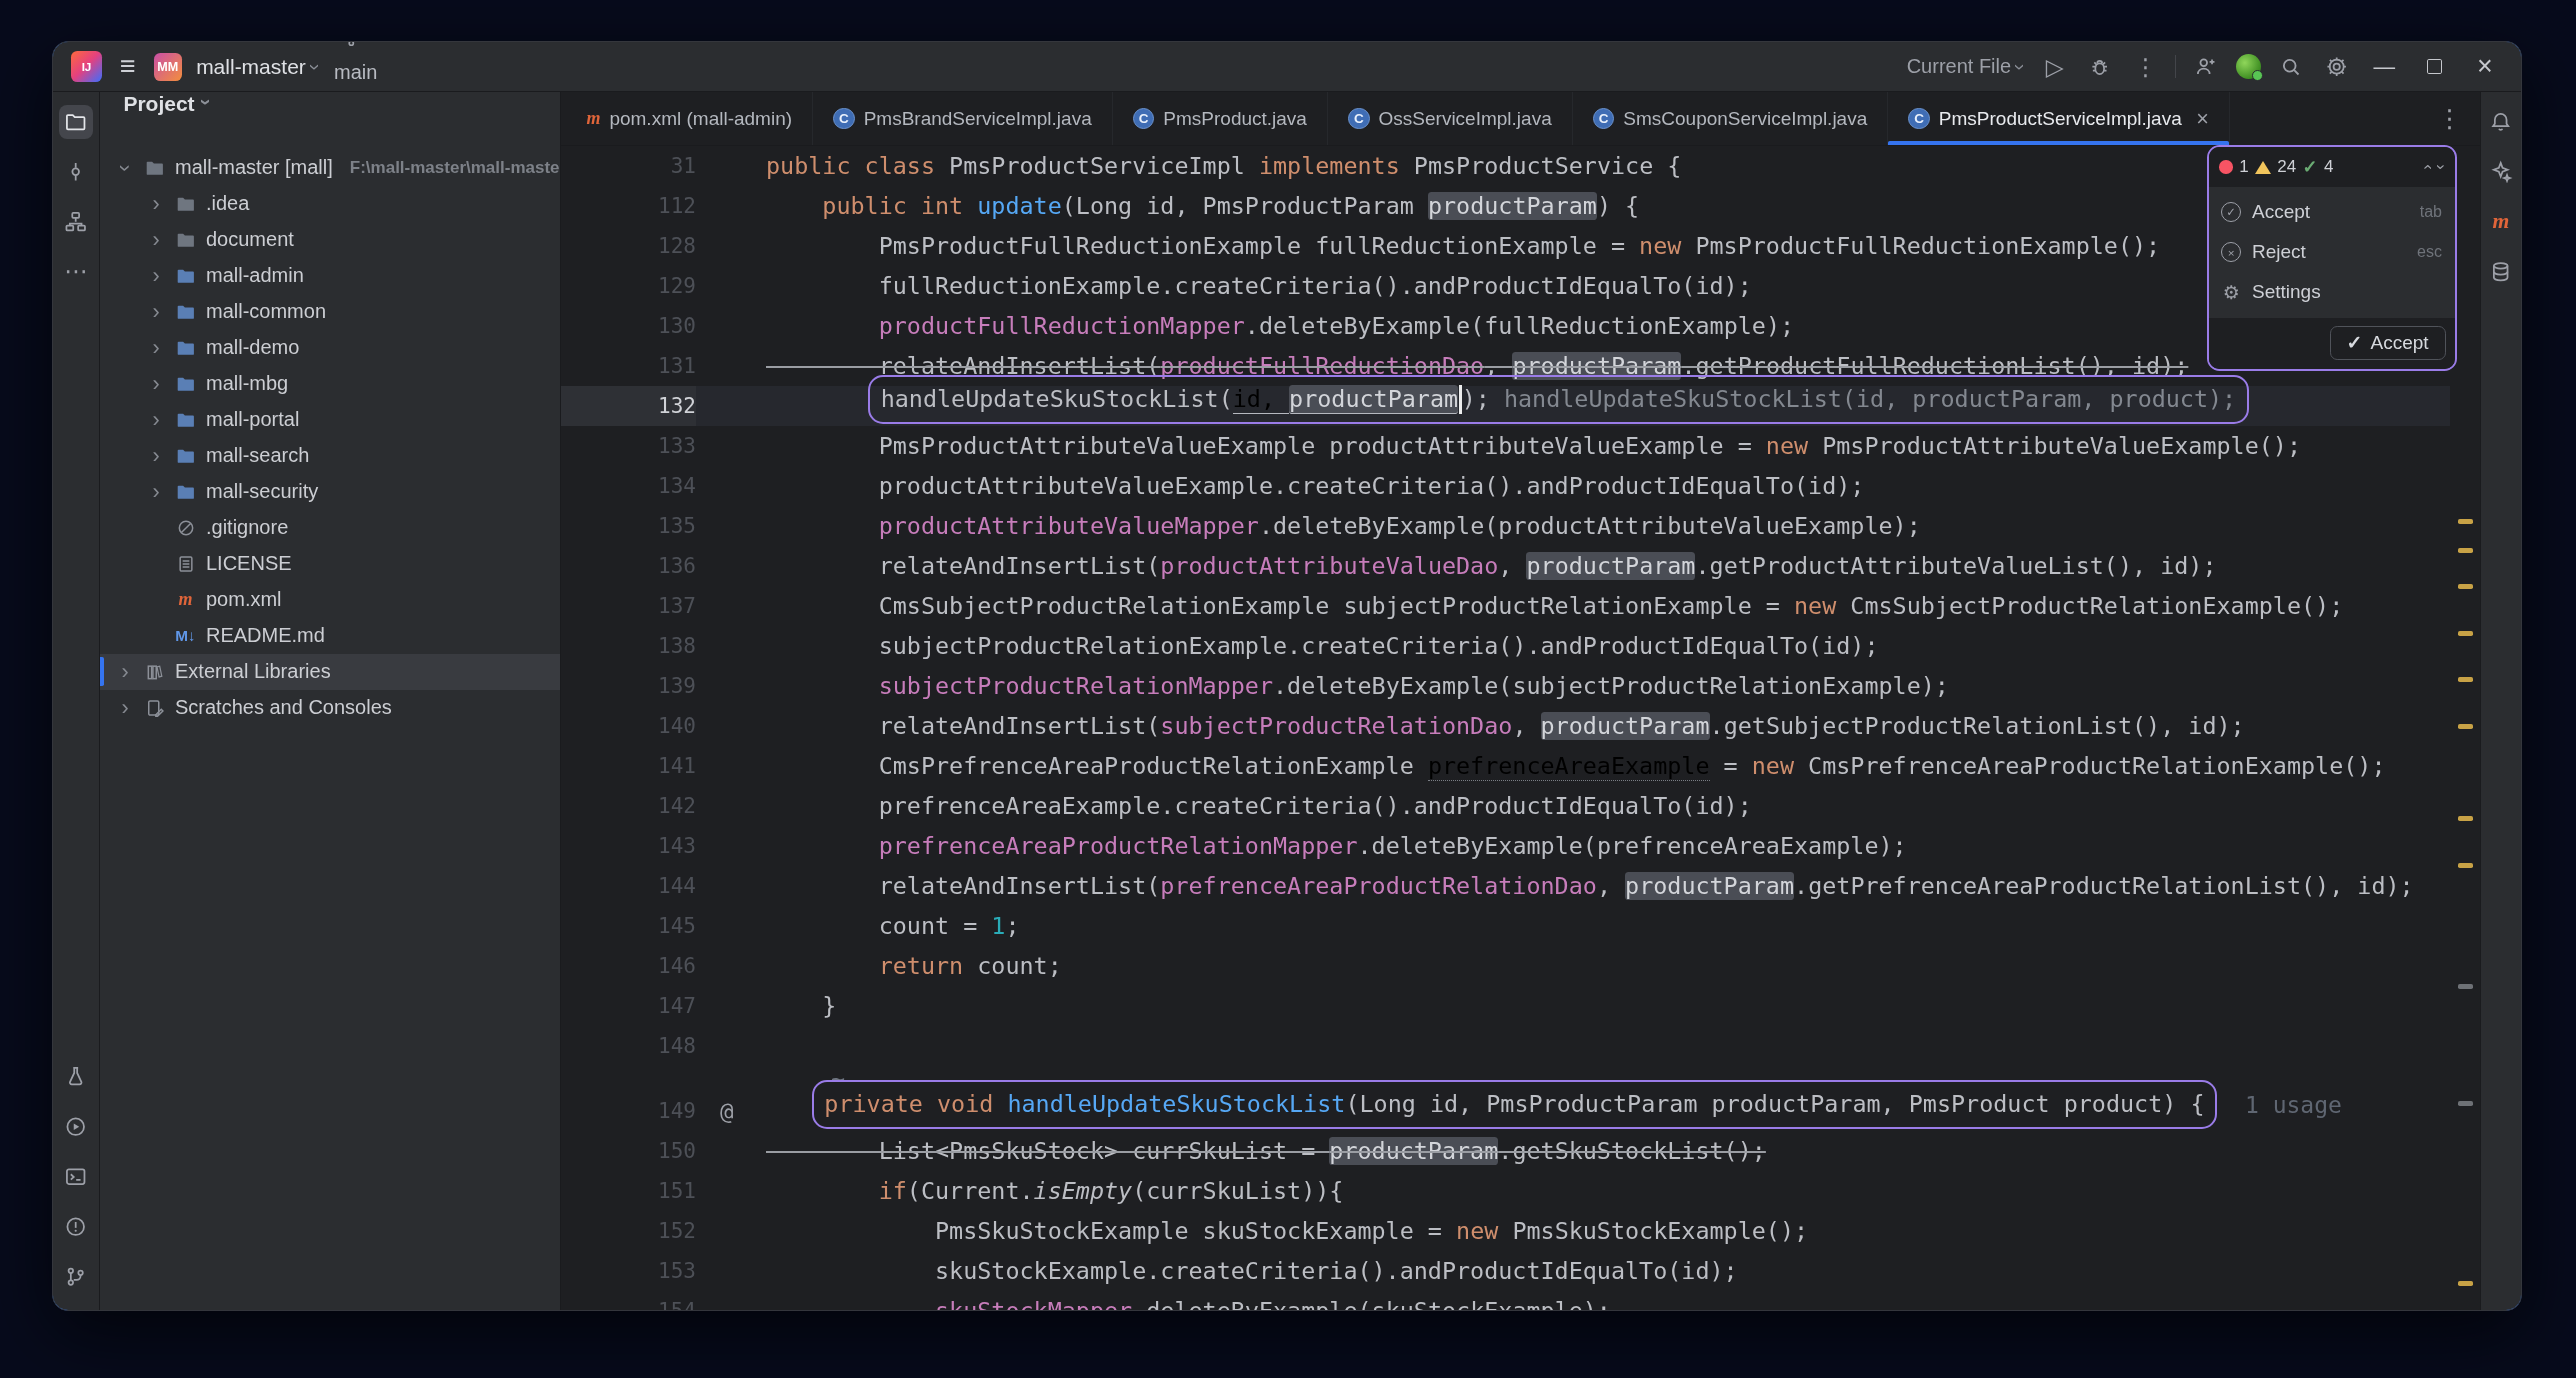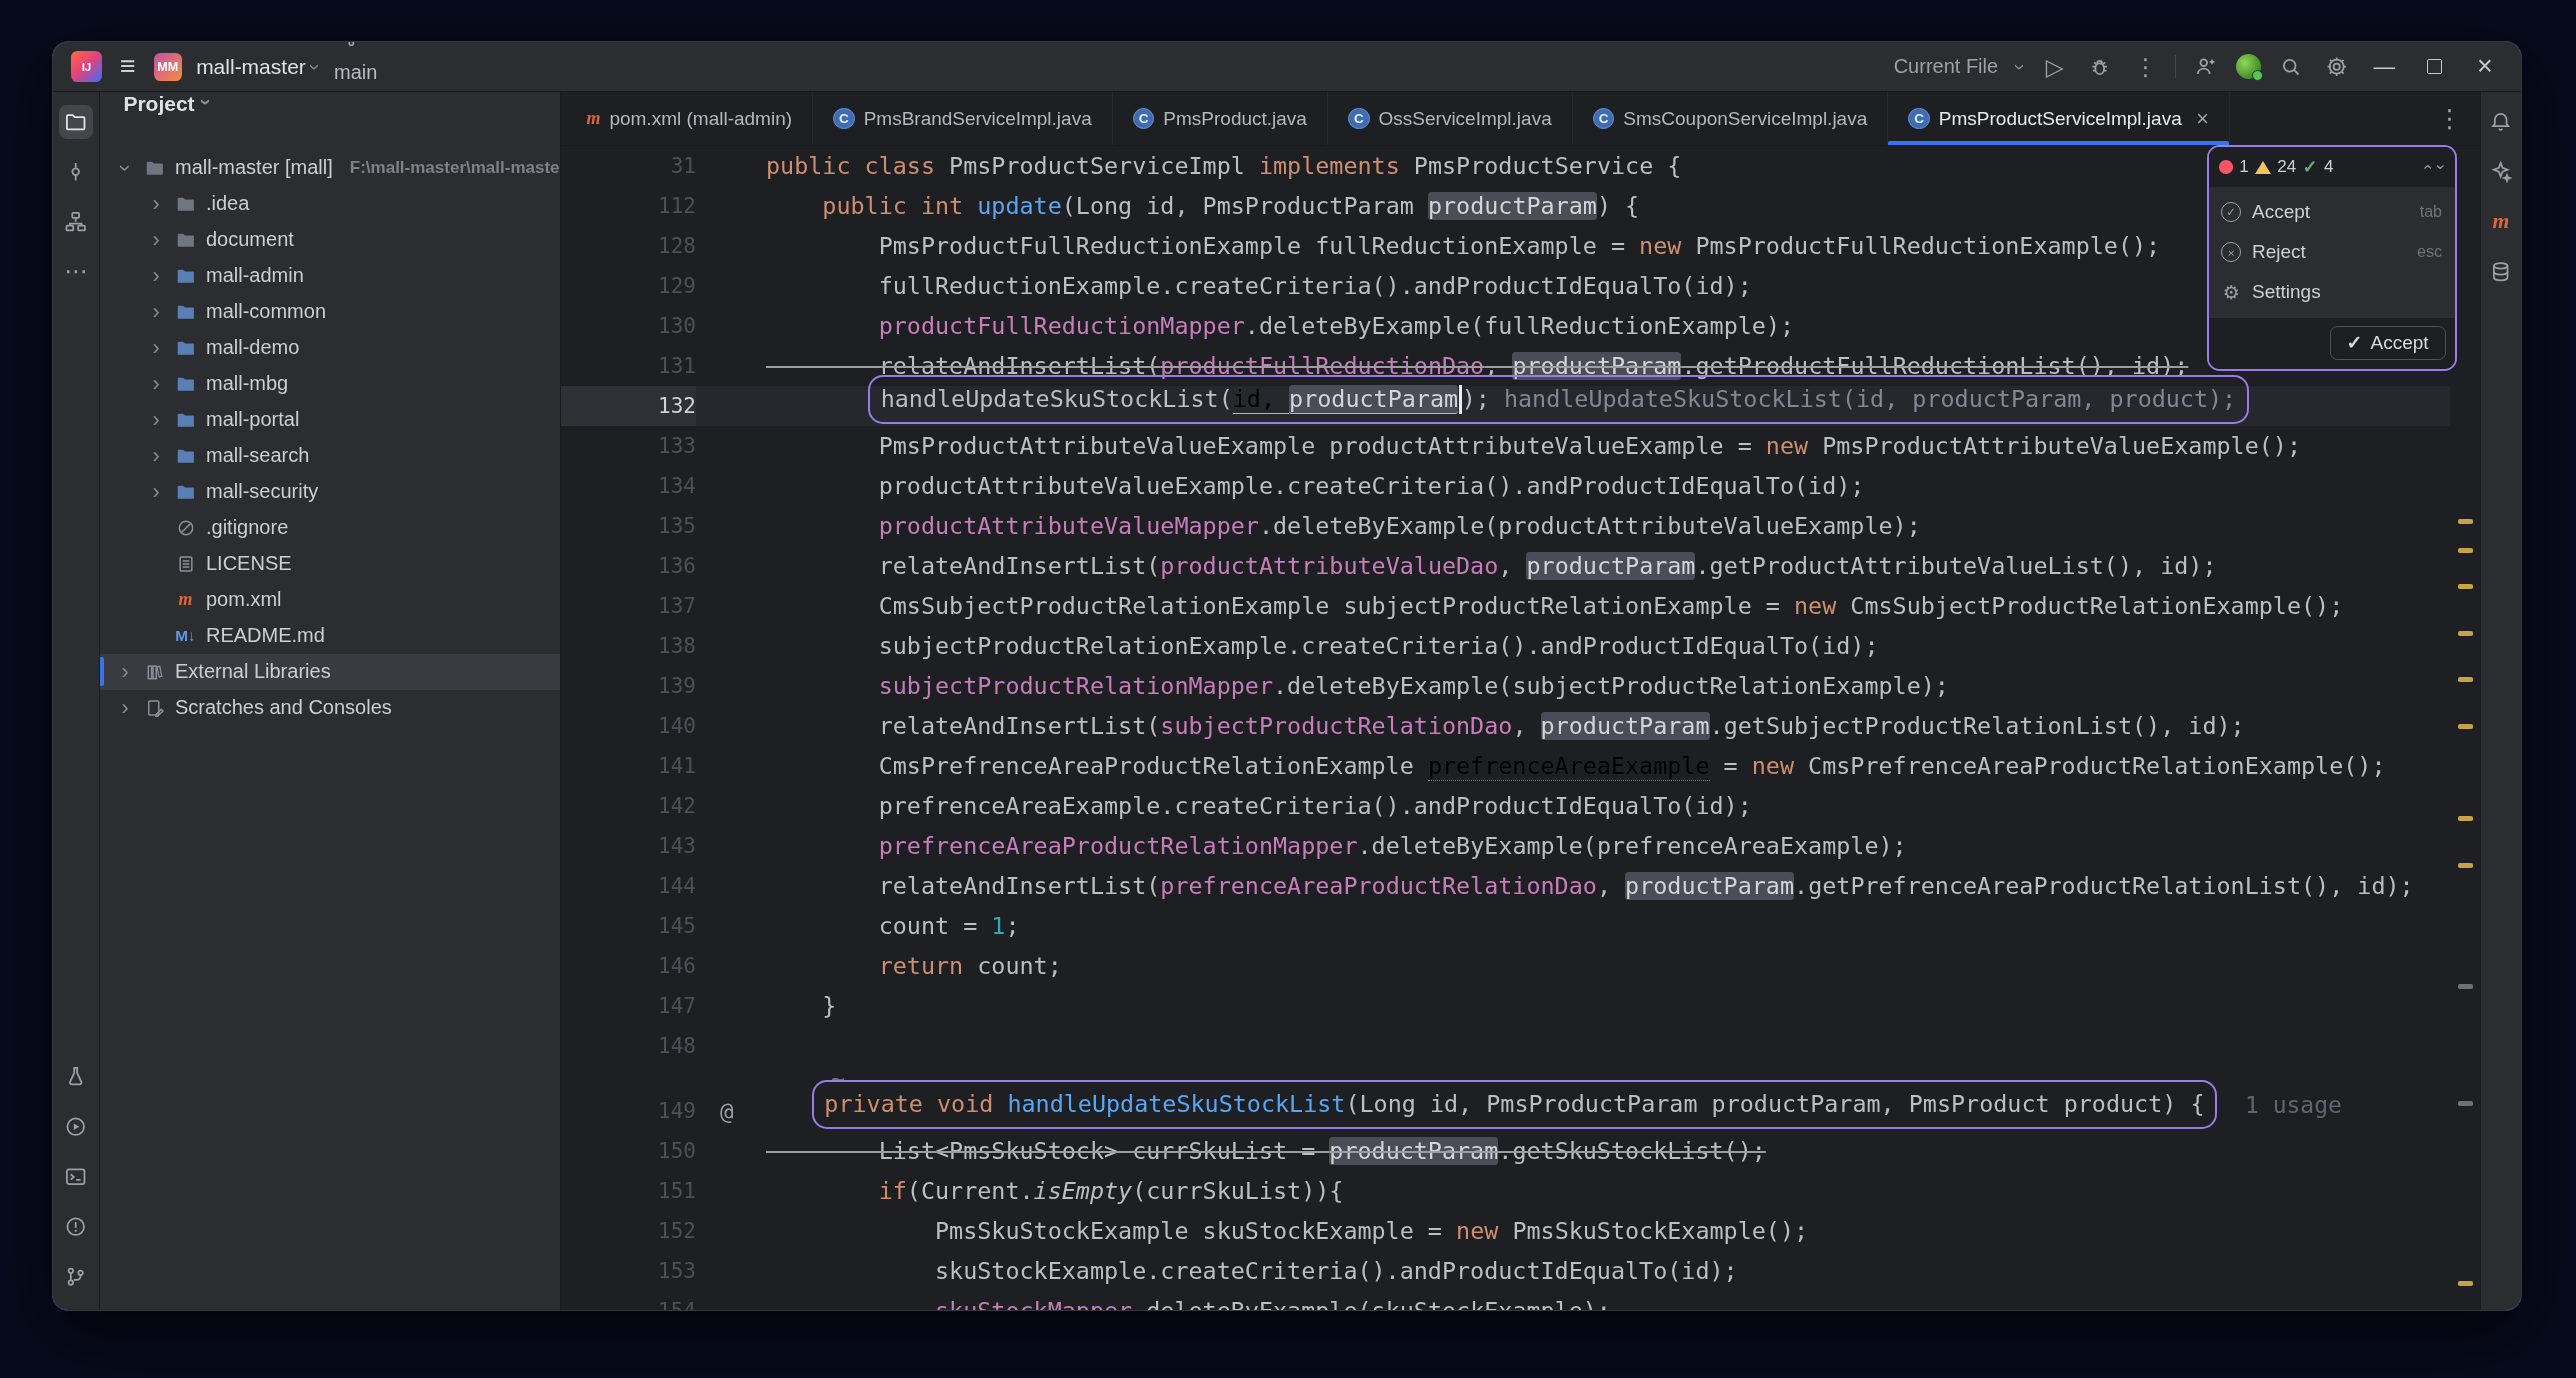--- a/index.html
+++ b/index.html
@@ -22,21 +22,21 @@
           display:flex; align-items:center; justify-content:center;
           color:#fff; font-size:11.7px; font-weight:bold; }
   .hamburger { color:#ced0d6; font-size:27px; line-height:1; padding:0 3.6px; cursor:default; }
   .proj-badge { width:28px; height:28px; border-radius:6.3px;
           background:linear-gradient(135deg,#c94fa7,#f38e3d);
           display:flex; align-items:center; justify-content:center;
           color:#fff; font-size:12.6px; font-weight:bold; }
   .tb-name { font-size:21px; color:#dfe1e5; display:flex; align-items:center; gap:7.2px; }
   .tb-branch { font-size:20px; color:#b8bbc2; display:flex; align-items:center; gap:7.2px;flex-direction:column; }
   .chev { display:inline-block; color:#8c9098; font-size:20px; transform:rotate(90deg); line-height:1; }
-  .runcfg { color:#9da0a8; font-size:20px; display:flex; align-items:center; gap:20px; }
+  .runcfg { color:#9da0a8; font-size:20px; display:flex; align-items:center; gap:7px; }
   .tb-ico { width:31px; height:31px; display:flex; align-items:center; justify-content:center; color:#9da0a8; }
   .tb-sep { width:0.9px; height:23.4px; background:#43454a; }
   .avatar { width:25px; height:25px; border-radius:50%;
             background:radial-gradient(circle at 35% 35%, #8fd65a, #3f8f23 70%);
             position:relative; }
   .avatar::after { content:""; position:absolute; right:-1.8px; bottom:-1.8px; width:9px; height:9px;
             border-radius:50%; background:#58c554; border:1.8px solid #2b2d30; }
   .win-btn { width:36px; height:31px; display:flex; align-items:center; justify-content:center;
              color:#c6c8cd; font-size:21.6px; }
   .win-max { width:14.4px; height:14.4px; border:1.8px solid #c6c8cd; border-radius:1.8px; }

